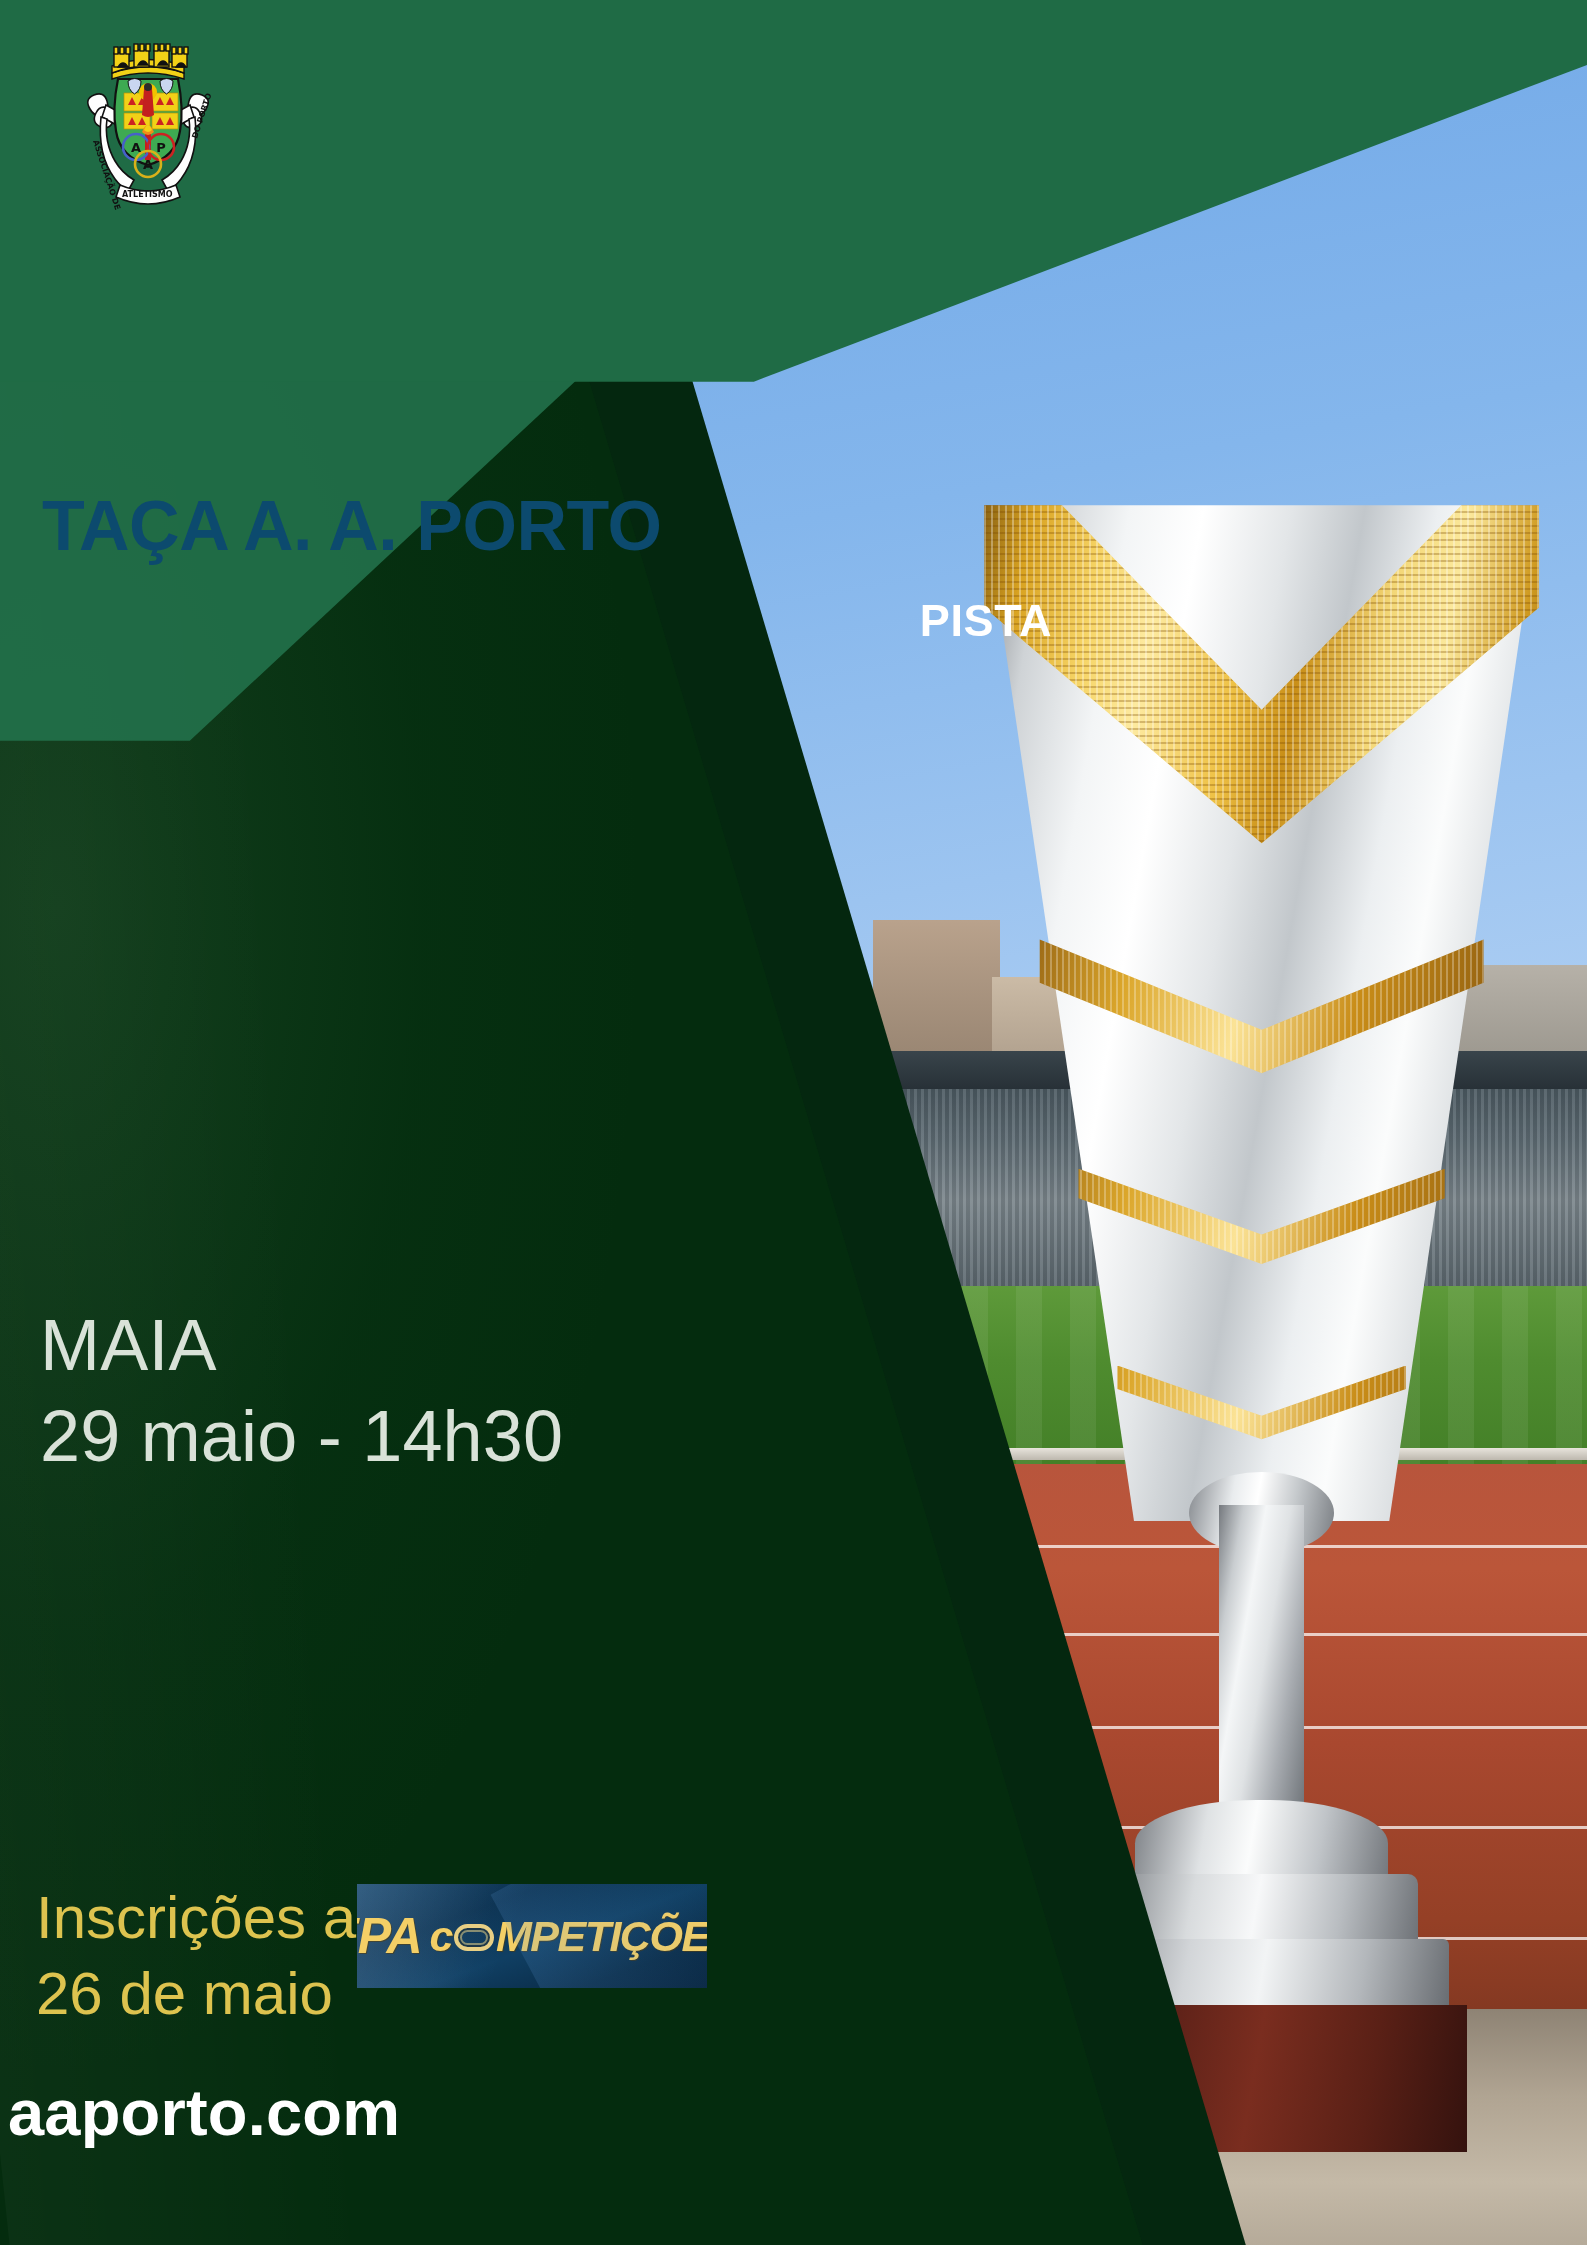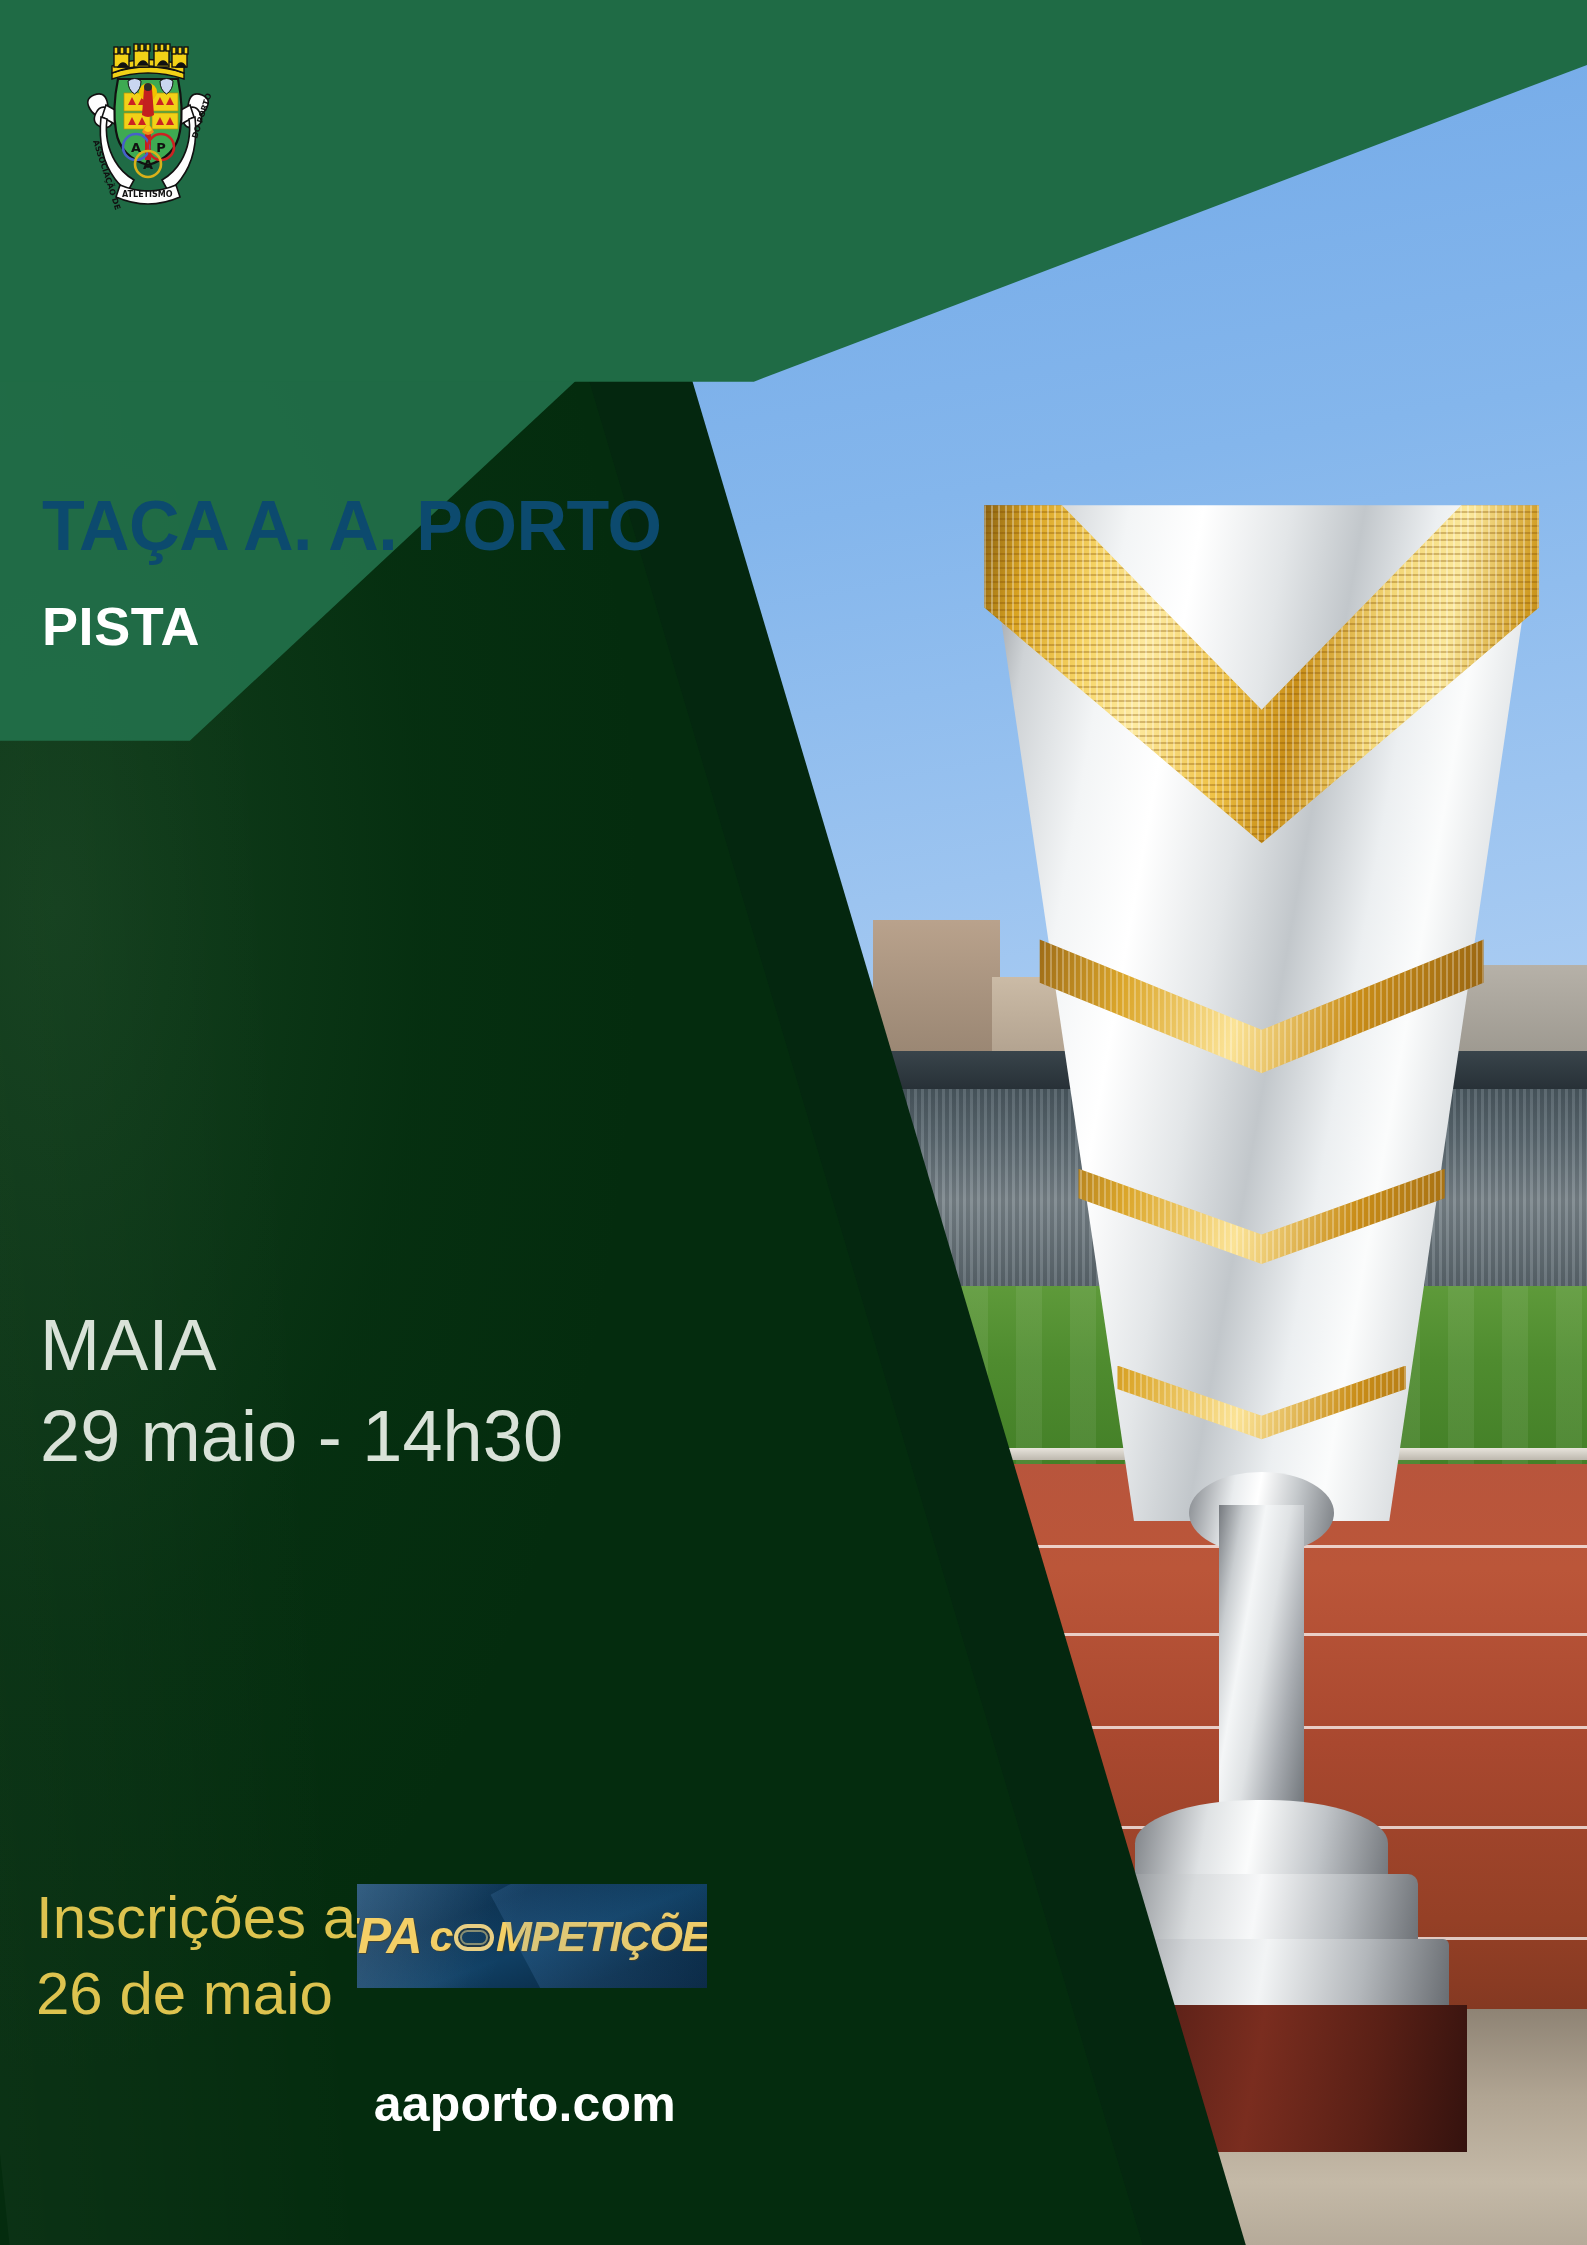--- a/index.html
+++ b/index.html
@@ -187,22 +187,23 @@
     letter-spacing:.4px;padding-top:48px;white-space:pre-line;
     text-shadow:0 1px 2px rgba(0,0,0,.35);
   }
 
   .title-block{position:absolute;left:42px;top:487px;width:1010px;}
   .title-line{
     color:#0c4a6e;font-weight:800;font-size:70px;line-height:1.12;
     letter-spacing:-0.5px;margin:0 0 6px 0;
   }
   .subtitle{
-    color:#ffffff;font-weight:700;font-size:54px;letter-spacing:.6px;
+    color:#ffffff;font-weight:700;font-size:45px;letter-spacing:.6px;
     margin:30px 0 0 0;
+    text-align:right;
   }
 
   .venue-block{position:absolute;left:40px;top:1300px;width:760px;}
   .venue-line{
     color:#d9e2d8;font-weight:400;font-size:72px;line-height:1.27;
     letter-spacing:.2px;
   }
 
   .reg-block{position:absolute;left:36px;top:1880px;width:720px;}
   .reg-line{
@@ -237,22 +238,22 @@
     text-shadow:1px 1px 0 rgba(90,60,0,.5);
   }
   .fpa-oval{
     display:inline-block;width:40px;height:27px;border:4px solid #e8cf84;
     border-radius:14px;margin:0 2px;position:relative;top:1px;
     background:transparent;
     box-shadow:inset 0 0 0 2px rgba(10,40,65,.85), inset 0 0 0 4px rgba(232,207,132,.55);
   }
 
   .site{
-    position:absolute;left:16px;top:2075px;width:660px;text-align:right;
-    color:#ffffff;font-weight:700;font-size:50px;letter-spacing:.2px;
+    position:absolute;left:8px;top:2075px;width:660px;text-align:left;
+    color:#ffffff;font-weight:700;font-size:65px;letter-spacing:.2px;
   }
 </style>
 </head>
 <body>
 
 <div id="poster">
 
   <div class="photo">
     <div class="sky"></div>
 

